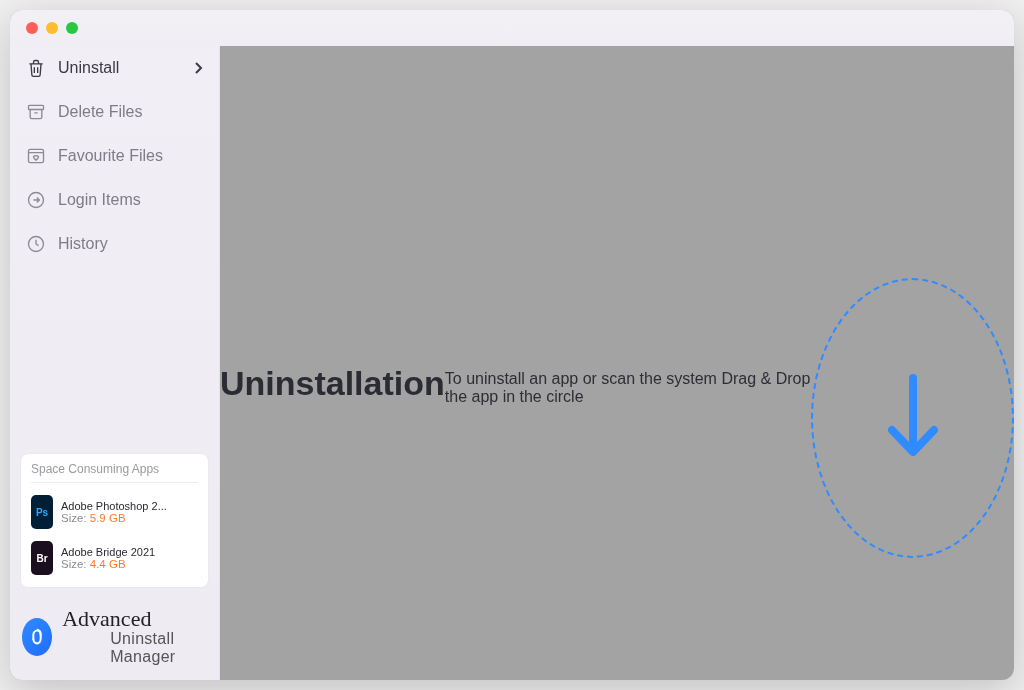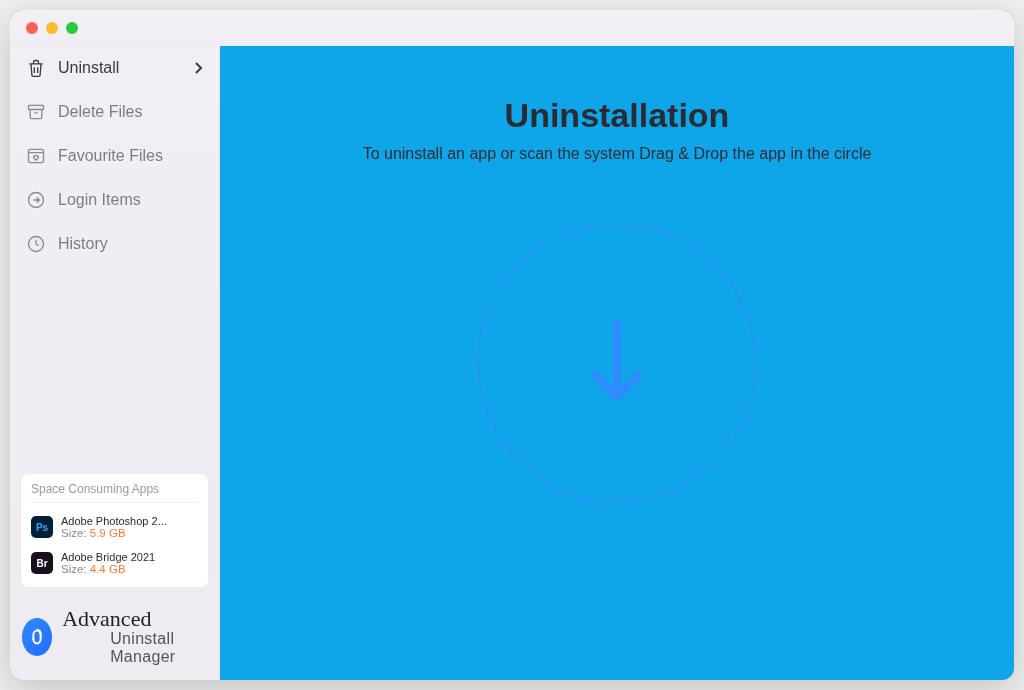--- a/index.html
+++ b/index.html
@@ -7,21 +7,21 @@
   font-family: -apple-system, BlinkMacSystemFont, "Segoe UI", Helvetica, Arial, sans-serif;
   background: #f0f0f0;
   display: flex;
   justify-content: center;
   align-items: center;
   height: 100vh;
 }
 .window {
   width: 1004px;
   height: 670px;
-  background: #0ea5e9;
+  background: #a3a3a3;
   border-radius: 12px;
   box-shadow: 0 10px 40px rgba(0,0,0,0.2);
   overflow: hidden;
   display: flex;
   flex-direction: column;
   position: relative;
 }
 .titlebar {
   height: 36px;
   display: flex;
@@ -82,21 +82,21 @@
   margin-bottom: 6px;
 }
 .app-row {
   display: flex;
   align-items: center;
   gap: 8px;
   padding: 6px 0;
   cursor: pointer;
 }
 .app-icon {
-  width: 22px; height: 22px; border-radius: 5px;
+  width: 22px; height: 34px; border-radius: 5px;
   display: flex; align-items: center; justify-content: center;
   font-size: 10px; font-weight: 700; color: #fff;
 }
 .ps { background: #001e36; color:#31a8ff; }
 .ai { background: #330000; color:#ff9a00; }
 .br { background: #1a0f1f; color:#fff; }
 .app-info { display: flex; flex-direction: column; overflow:hidden; }
 .app-name { font-size: 11px; color: #2a2a32; white-space: nowrap; overflow: hidden; text-overflow: ellipsis; max-width: 140px; }
 .app-size { font-size: 11.5px; color: #8a8a92; }
 .app-size .val { color: #ff7a2f; font-weight: 500; }
@@ -120,21 +120,21 @@
 }
 .brand-text .t2 {
   font-size: 16px;
   color: #555;
   letter-spacing: 0.3px;
   margin-left: 48px;
 }
 .main {
   flex: 1;
   display: flex;
-  flex-direction: column;
+  flex-direction: row;
   align-items: center;
   padding-top: 50px;
 }
 .page-title {
   font-size: 34px;
   font-weight: 700;
   color: #2b2b33;
   margin-bottom: 10px;
 }
 .subtitle {

